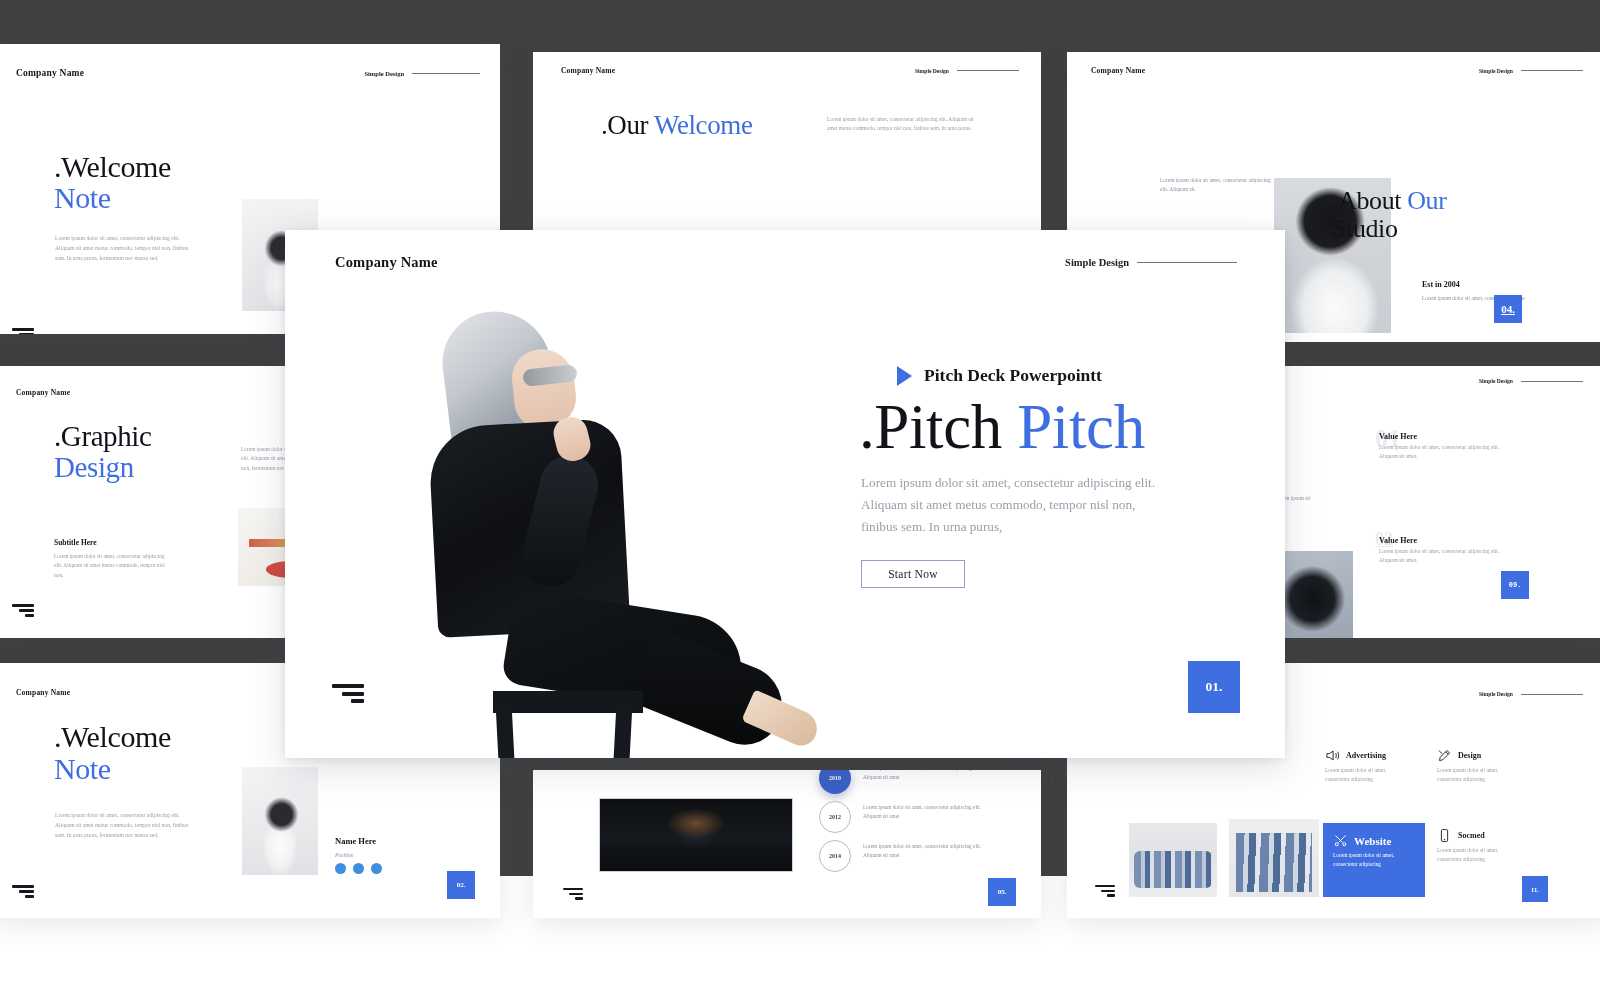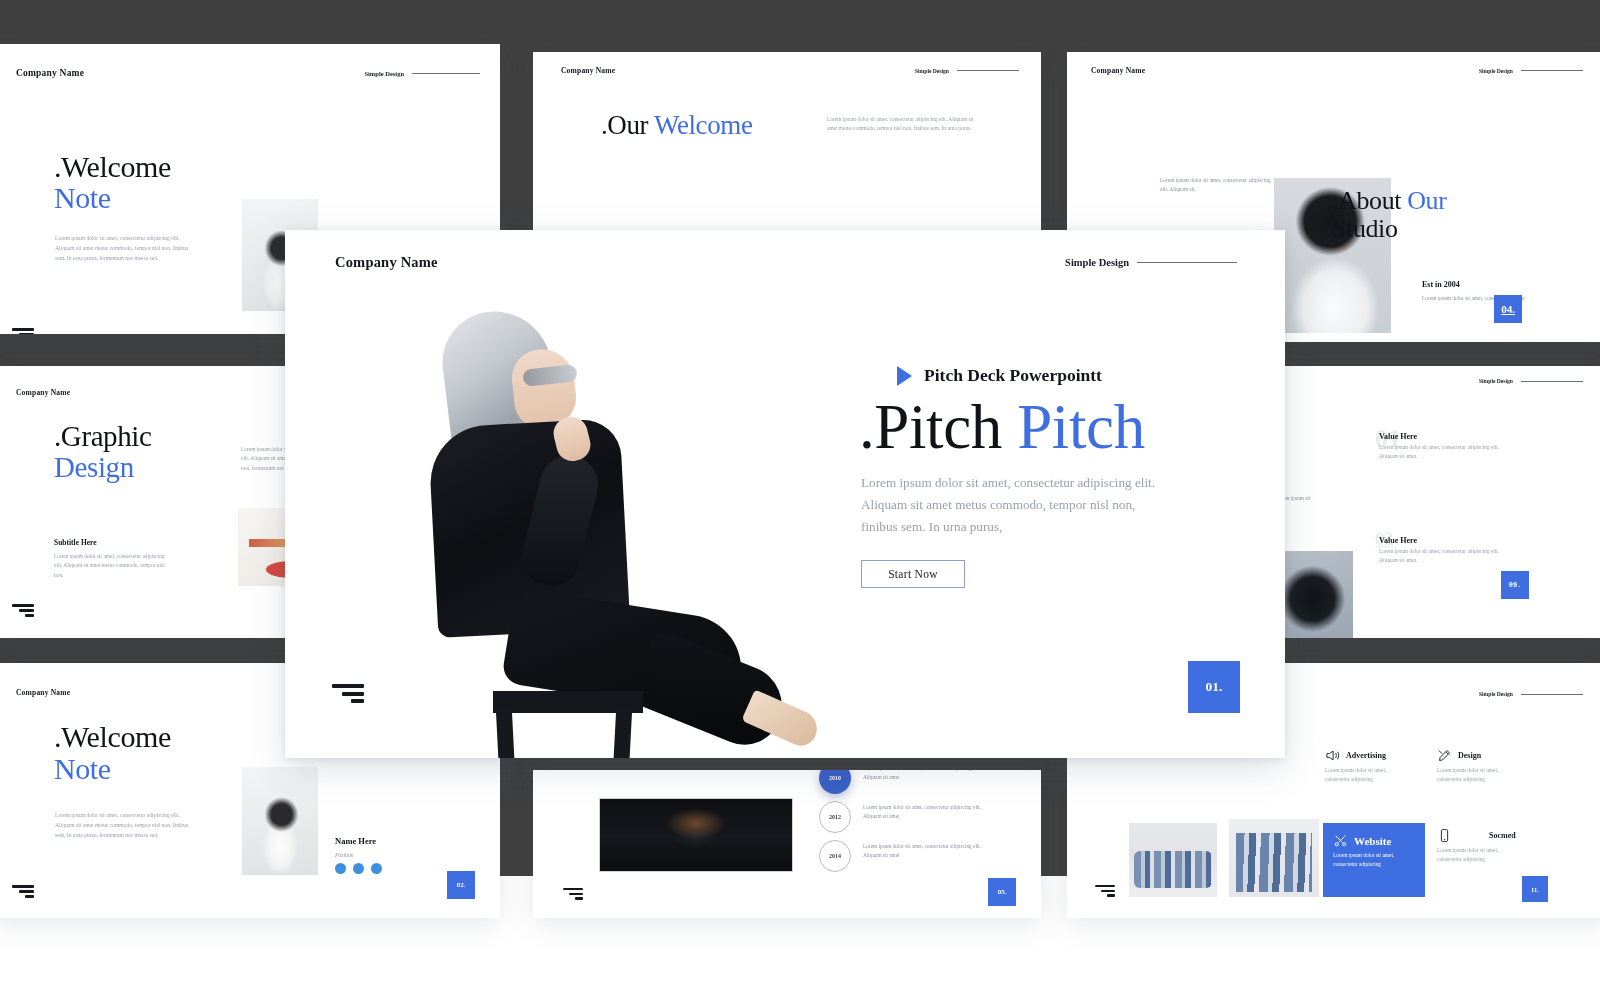--- a/index.html
+++ b/index.html
@@ -322,21 +322,21 @@
       </div>
       <div class="tx" style="font-size:5.4px;margin-top:3px;width:64px;">Lorem ipsum dolor sit amet, consectetur adipiscing</div>
     </div>
 
     <div class="svc" style="left:370px;top:165px;width:100px;">
       <div style="display:flex;align-items:center;gap:6px;">
         <svg width="15" height="15" viewBox="0 0 24 24" fill="none" stroke="#2c2f36" stroke-width="1.6">
           <rect x="7" y="2.5" width="10" height="19" rx="2"></rect>
             <path d="M11 18.5h2"></path>
         </svg>
-        <span class="nm" style="font-size:8px;margin-left:31px;">Socmed</span>
+        <span class="nm" style="font-size:8px;">Socmed</span>
       </div>
       <div class="tx" style="font-size:5.4px;margin-top:3px;width:66px;">Lorem ipsum dolor sit amet, consectetur adipiscing</div>
     </div>
 
     <div class="ph ph-group1" style="left:62px;top:160px;width:88px;height:74px;"></div>
     <div class="ph ph-group2" style="left:162px;top:156px;width:90px;height:78px;"></div>
 
     <div class="pagebox" style="left:455px;top:213px;width:26px;height:26px;font-size:6.5px;">11.</div>
     <div class="bars" style="left:28px;top:222px;">
       <i style="width:20px;height:2.4px;margin-bottom:2.2px;"></i>

